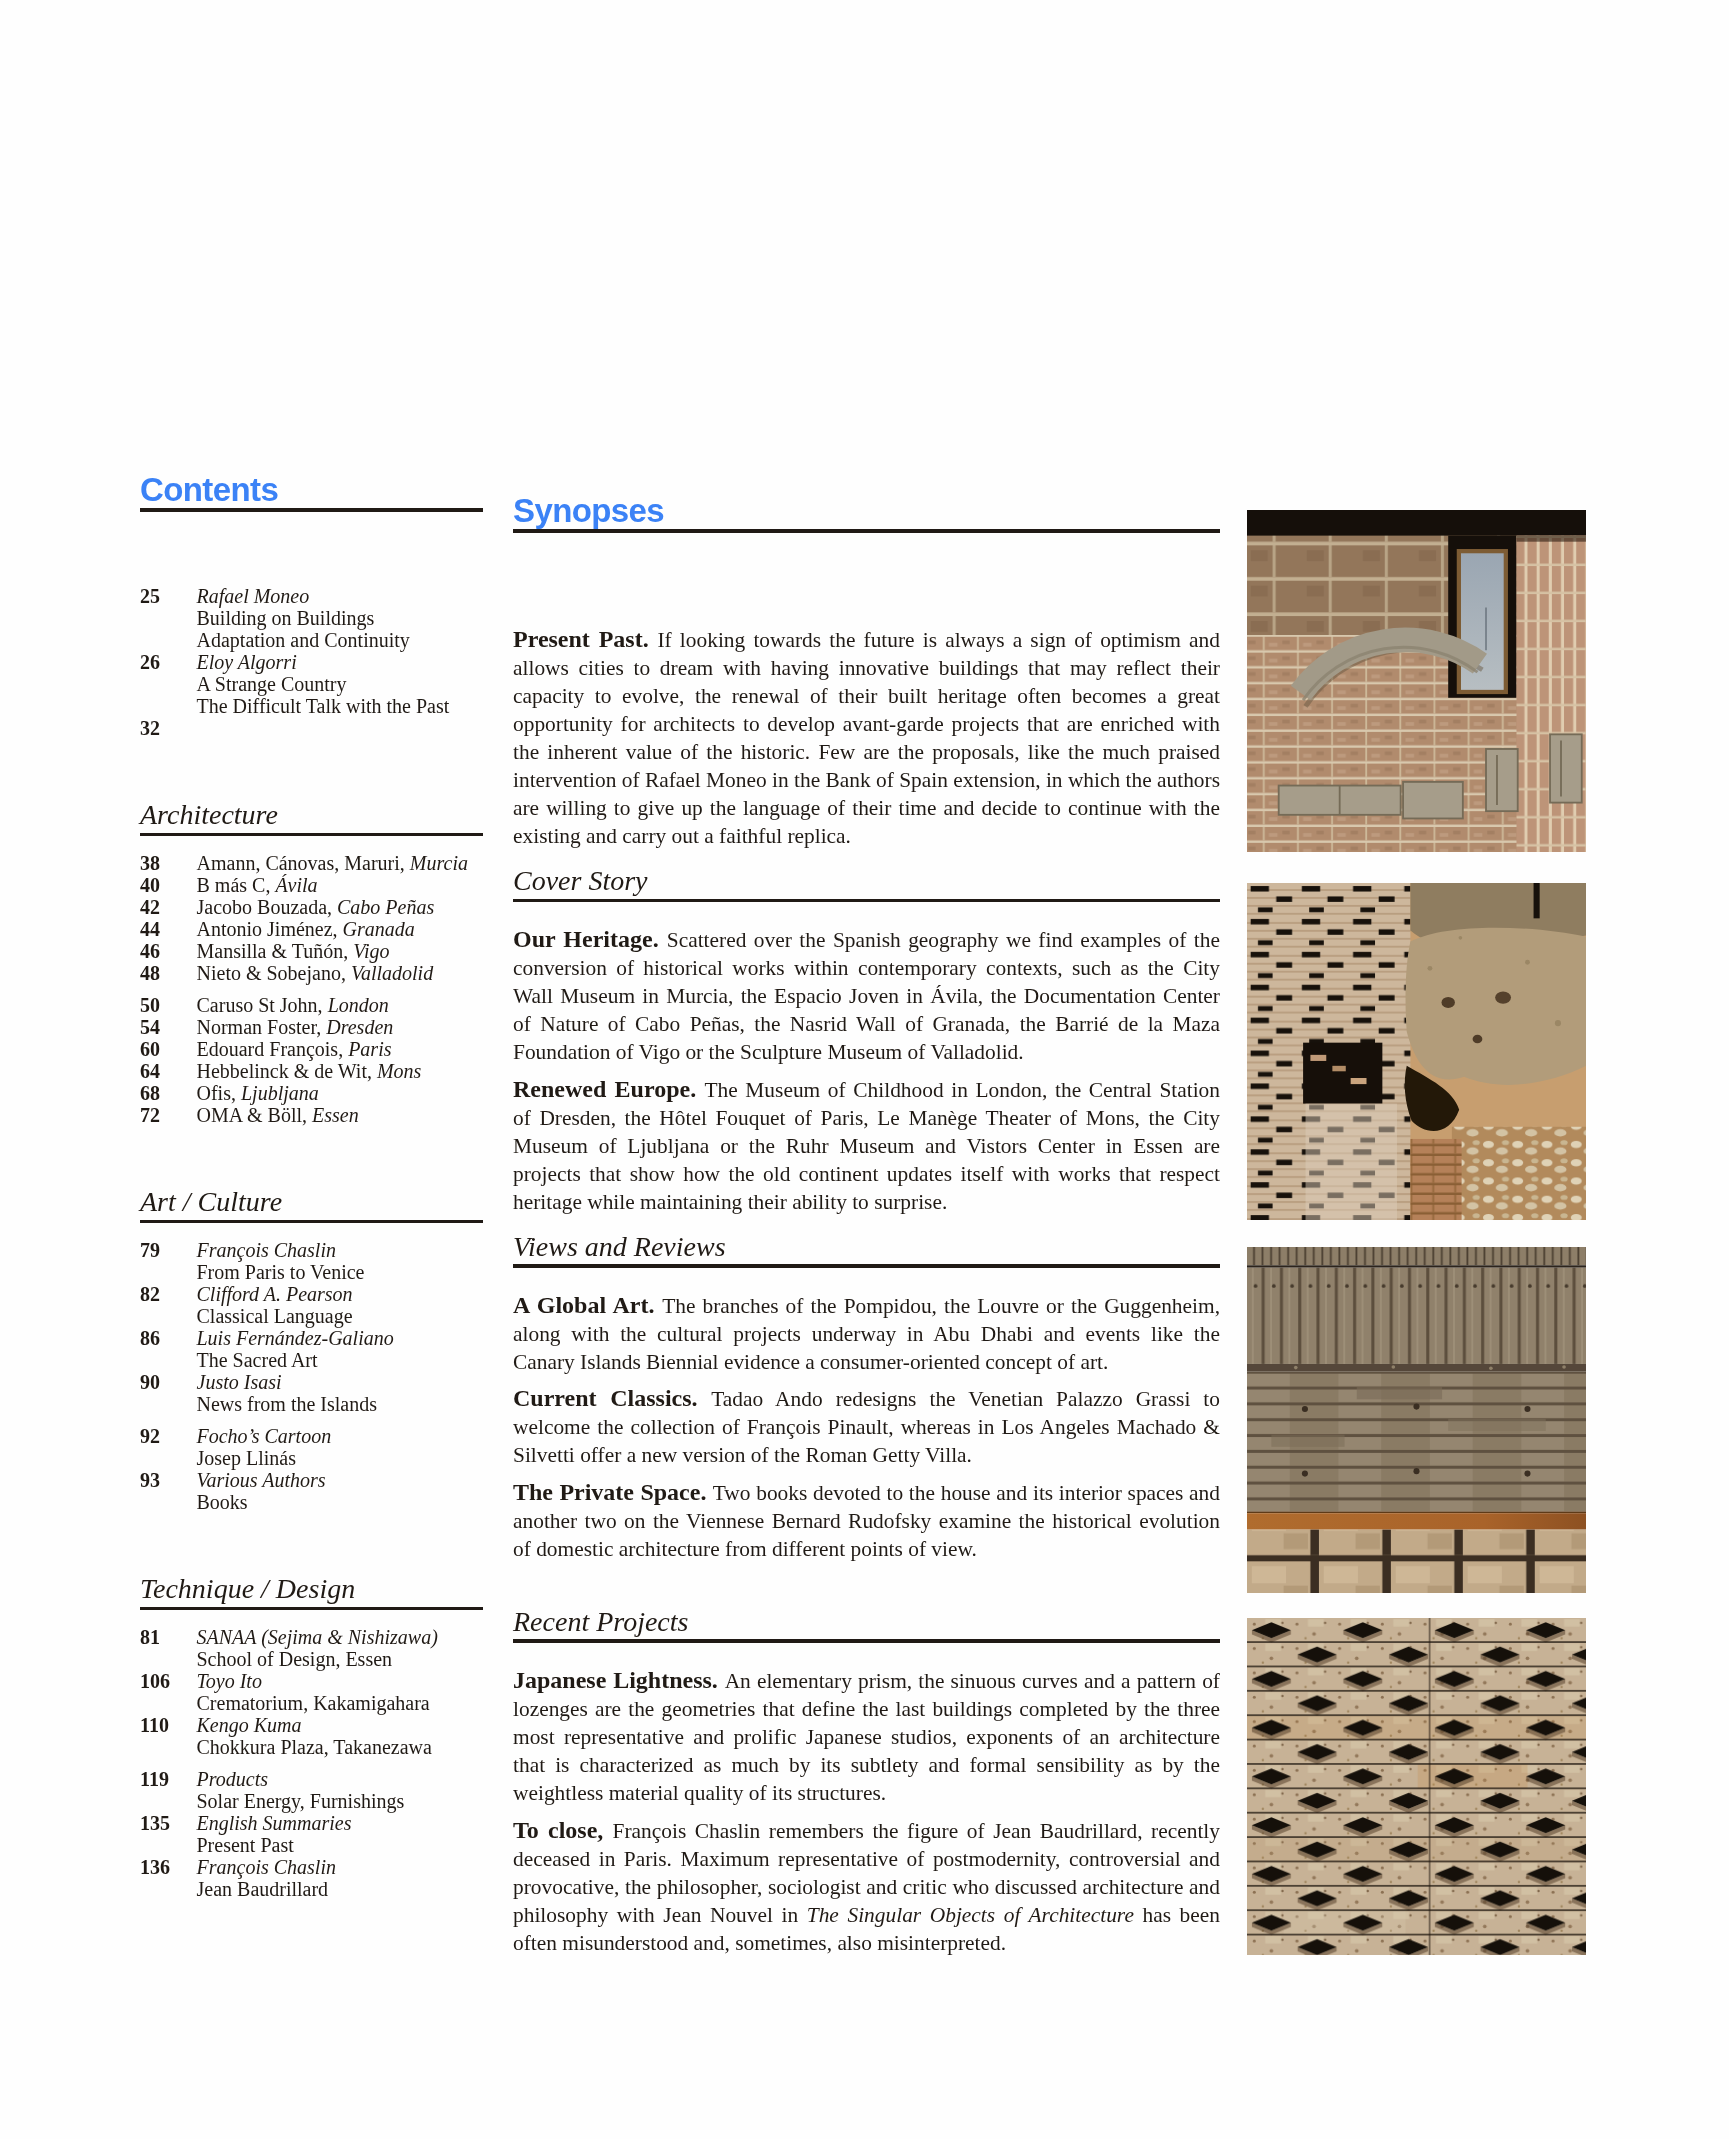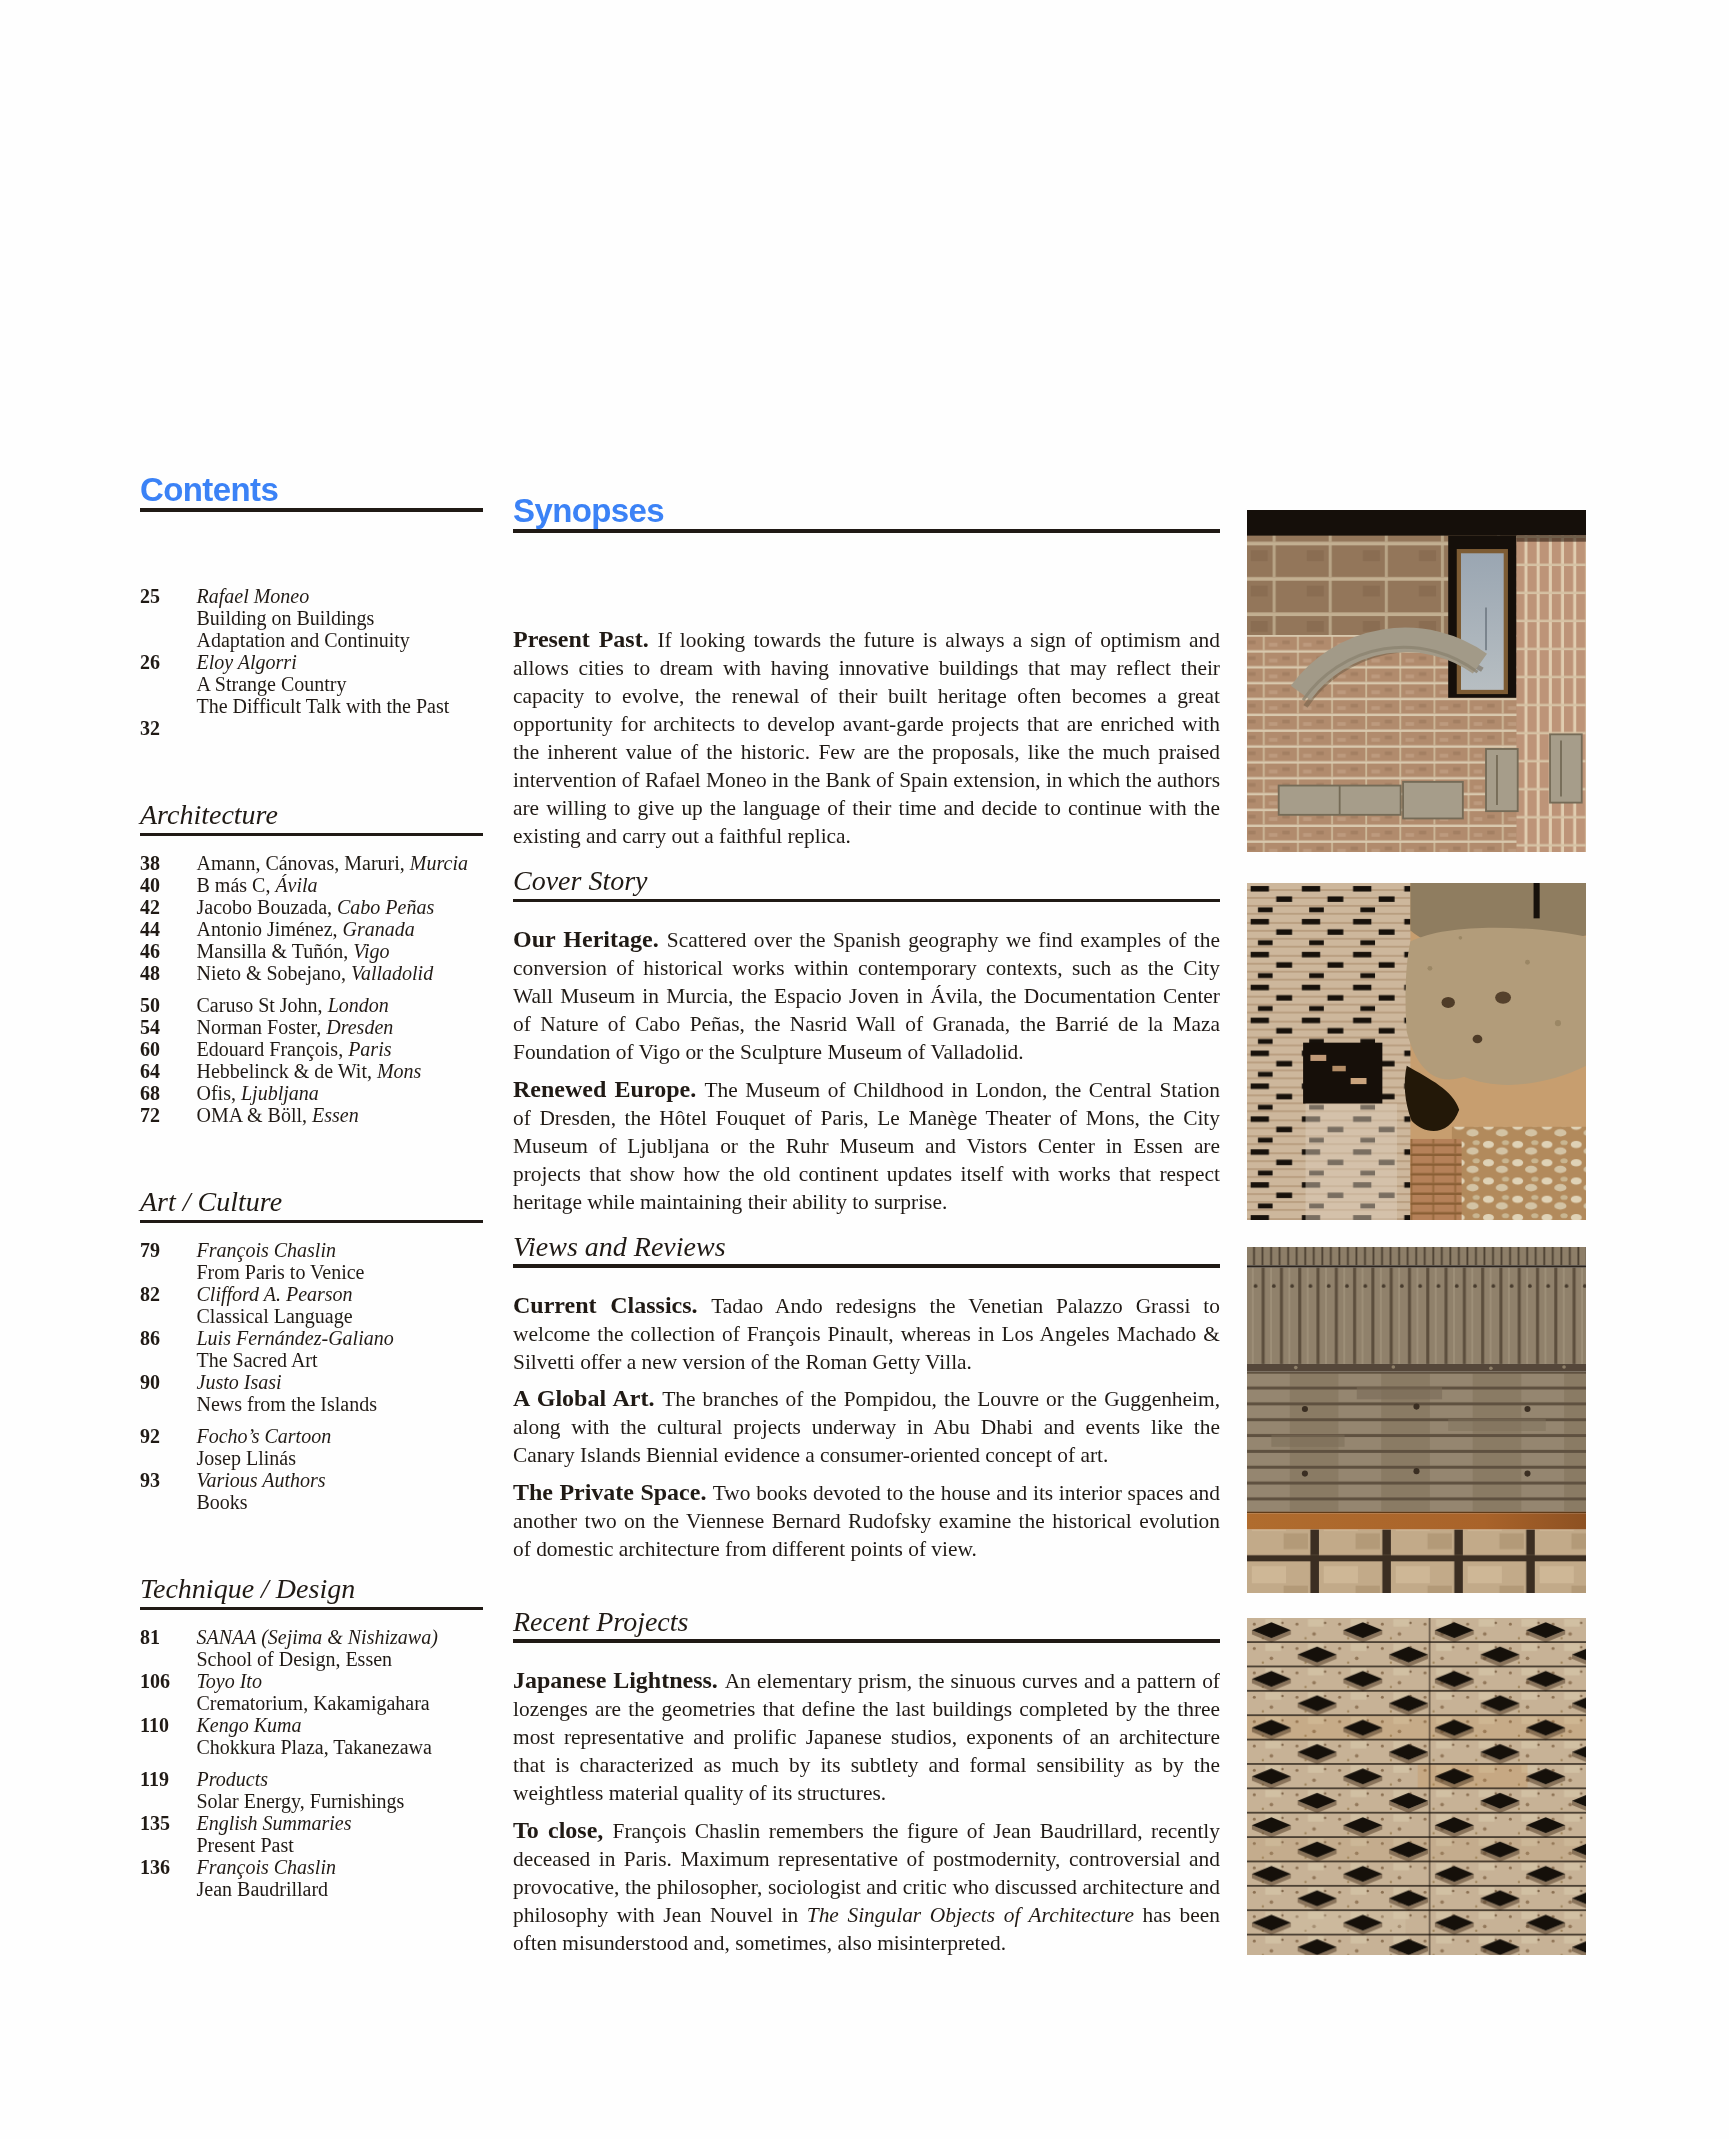--- a/index.html
+++ b/index.html
@@ -285,22 +285,22 @@
     <div class="sec-rule"></div>
     <div class="syn-paras">
             <p class="syn-para"><b class="run-in">Our Heritage. </b><span class="syn-body"><span>Scattered over the Spanish geography we find examples of the conversion of historical works within contemporary contexts, such as the City Wall Museum in Murcia, the Espacio Joven in Ávila, the Documentation Center of Nature of Cabo Peñas, the Nasrid Wall of Granada, the Barrié de la Maza Foundation of Vigo or the Sculpture Museum of Valladolid.</span></span></p>
             <p class="syn-para"><b class="run-in">Renewed Europe. </b><span class="syn-body"><span>The Museum of Childhood in London, the Central Station of Dresden, the Hôtel Fouquet of Paris, Le Manège Theater of Mons, the City Museum of Ljubljana or the Ruhr Museum and Vistors Center in Essen are projects that show how the old continent updates itself with works that respect heritage while maintaining their ability to surprise.</span></span></p>
           </div>
   </section>
         <section class="syn-section">
     <h2 class="syn-label">Views and Reviews</h2>
     <div class="sec-rule"></div>
     <div class="syn-paras">
+            <p class="syn-para"><b class="run-in">A Global Art. </b><span class="syn-body"><span>The branches of the Pompidou, the Louvre or the Guggenheim, along with the cultural projects underway in Abu Dhabi and events like the Canary Islands Biennial evidence a consumer-oriented concept of art.</span></span></p>
             <p class="syn-para"><b class="run-in">Current Classics. </b><span class="syn-body"><span>Tadao Ando redesigns the Venetian Palazzo Grassi to welcome the collection of François Pinault, whereas in Los Angeles Machado &amp; Silvetti offer a new version of the Roman Getty Villa.</span></span></p>
-            <p class="syn-para"><b class="run-in">A Global Art. </b><span class="syn-body"><span>The branches of the Pompidou, the Louvre or the Guggenheim, along with the cultural projects underway in Abu Dhabi and events like the Canary Islands Biennial evidence a consumer-oriented concept of art.</span></span></p>
             <p class="syn-para"><b class="run-in">The Private Space. </b><span class="syn-body"><span>Two books devoted to the house and its interior spaces and another two on the Viennese Bernard Rudofsky examine the historical evolution of domestic architecture from different points of view.</span></span></p>
           </div>
   </section>
         <section class="syn-section recent">
     <h2 class="syn-label">Recent Projects</h2>
     <div class="sec-rule"></div>
     <div class="syn-paras">
             <p class="syn-para"><b class="run-in">Japanese Lightness. </b><span class="syn-body"><span>An elementary prism, the sinuous curves and a pattern of lozenges are the geometries that define the last buildings completed by the three most representative and prolific Japanese studios, exponents of an architecture that is characterized as much by its subtlety and formal sensibility as by the weightless material quality of its structures.</span></span></p>
             <p class="syn-para"><b class="run-in">To close, </b><span class="syn-body"><span>François Chaslin remembers the figure of Jean Baudrillard, recently deceased in Paris. Maximum representative of postmodernity, controversial and provocative, the philosopher, sociologist and critic who discussed architecture and philosophy with Jean Nouvel in </span><i>The Singular Objects of Architecture</i><span> has been often misunderstood and, sometimes, also misinterpreted.</span></span></p>
           </div>

